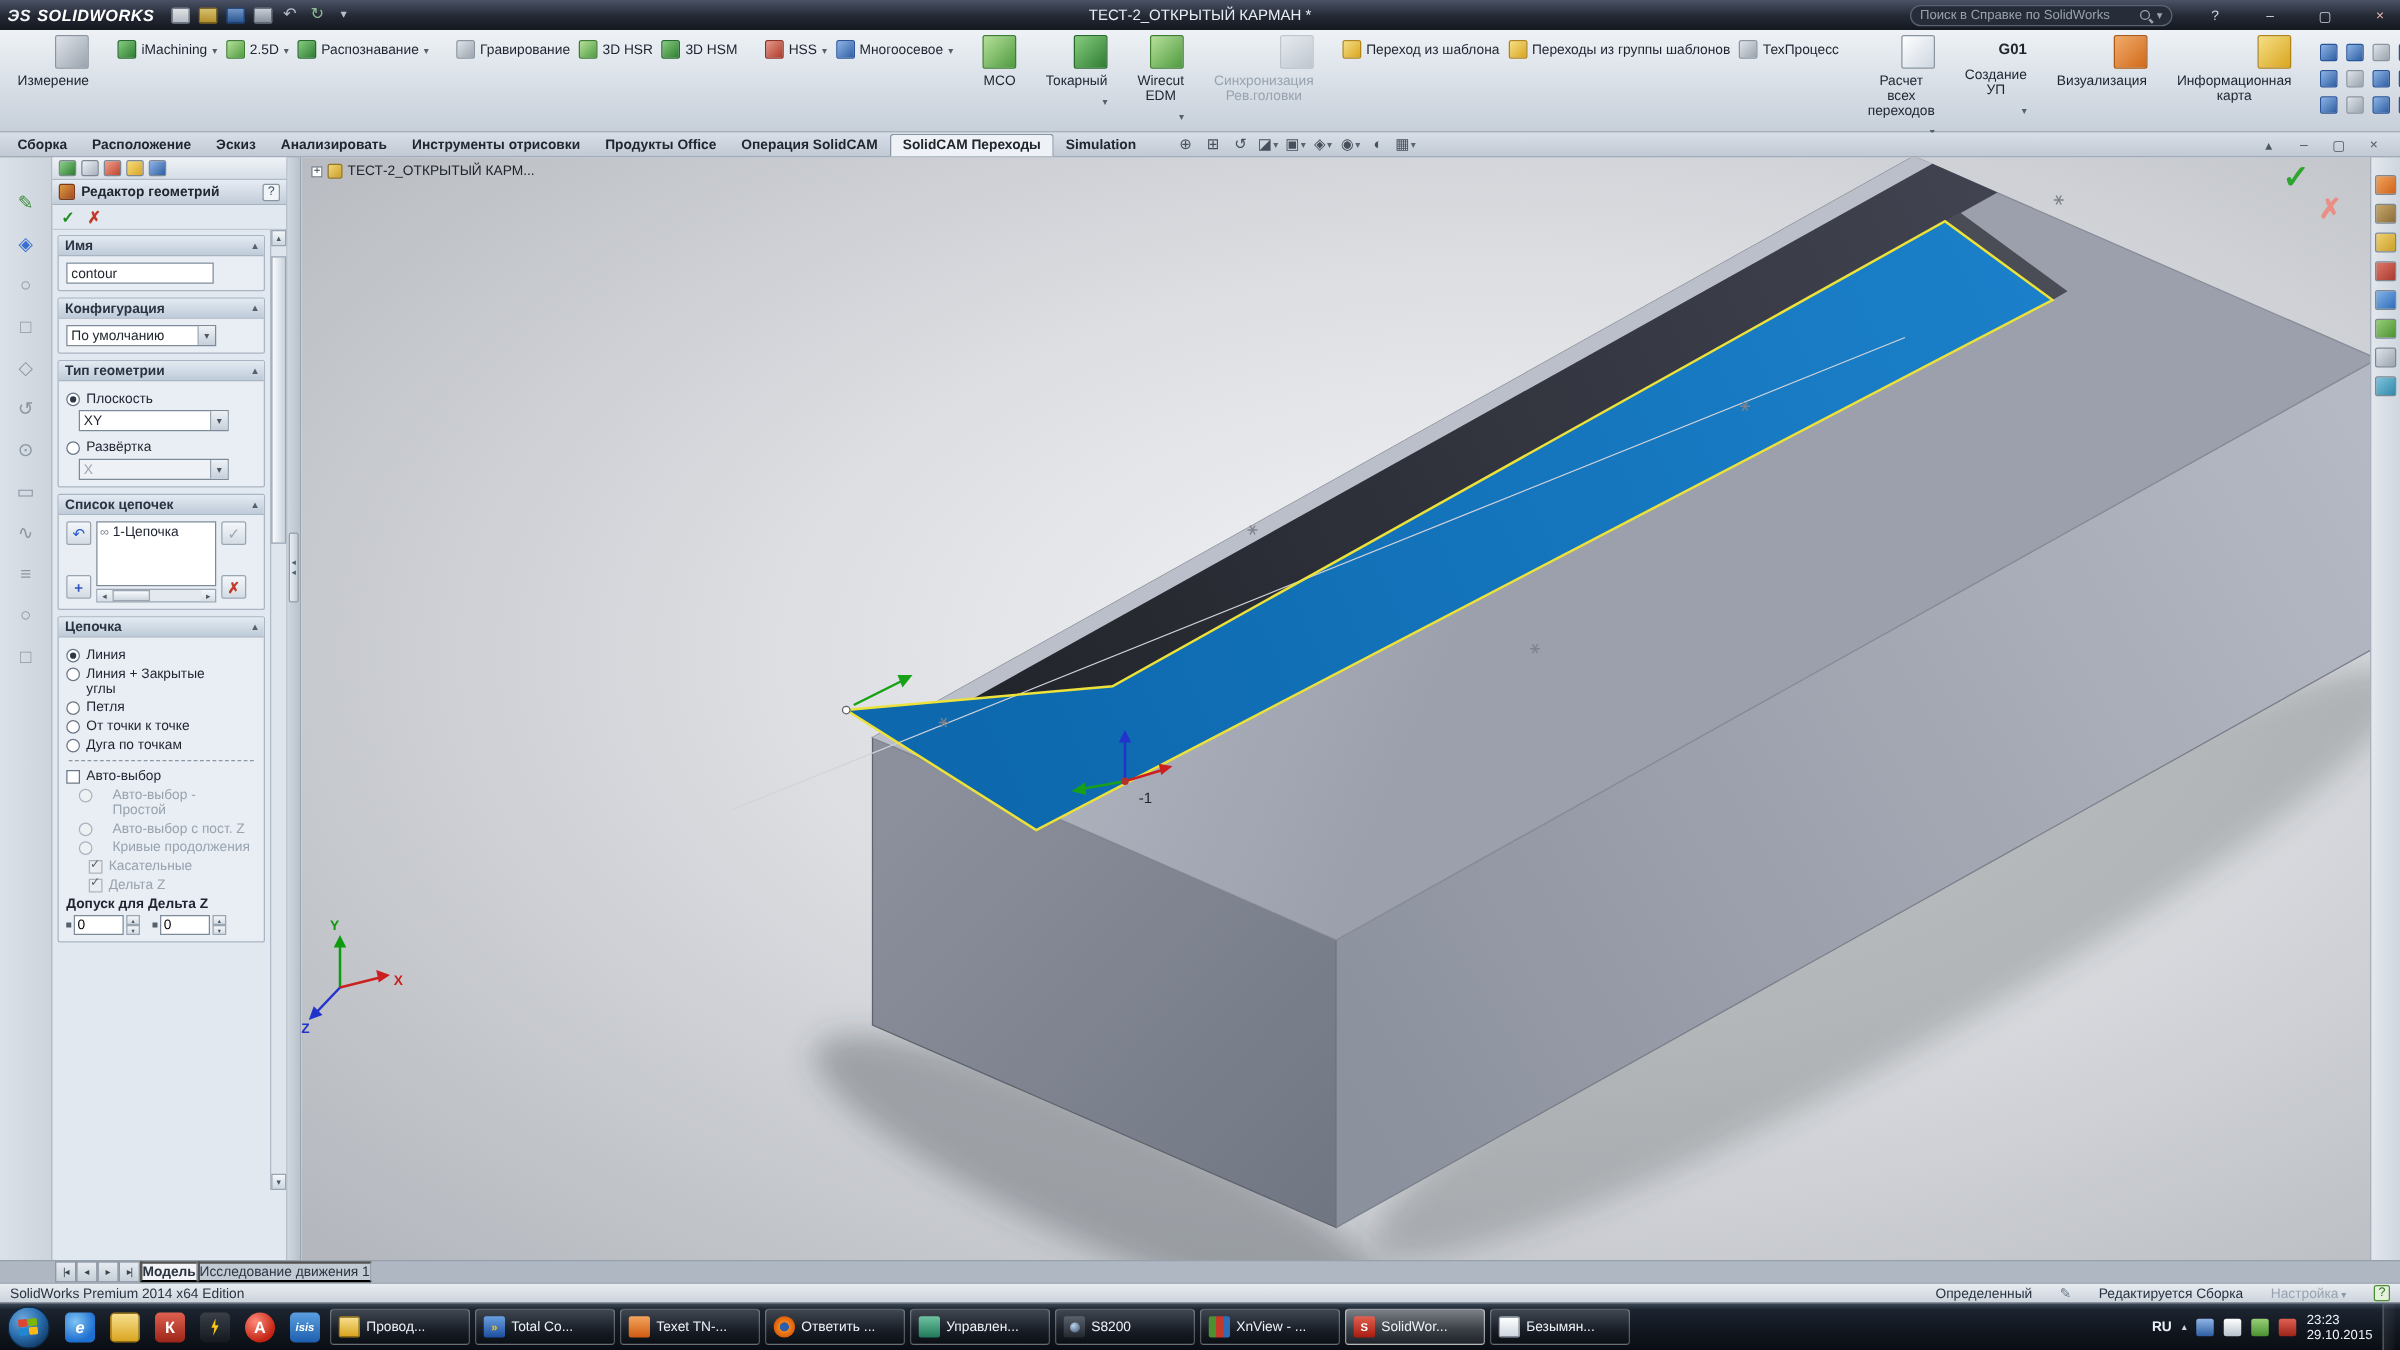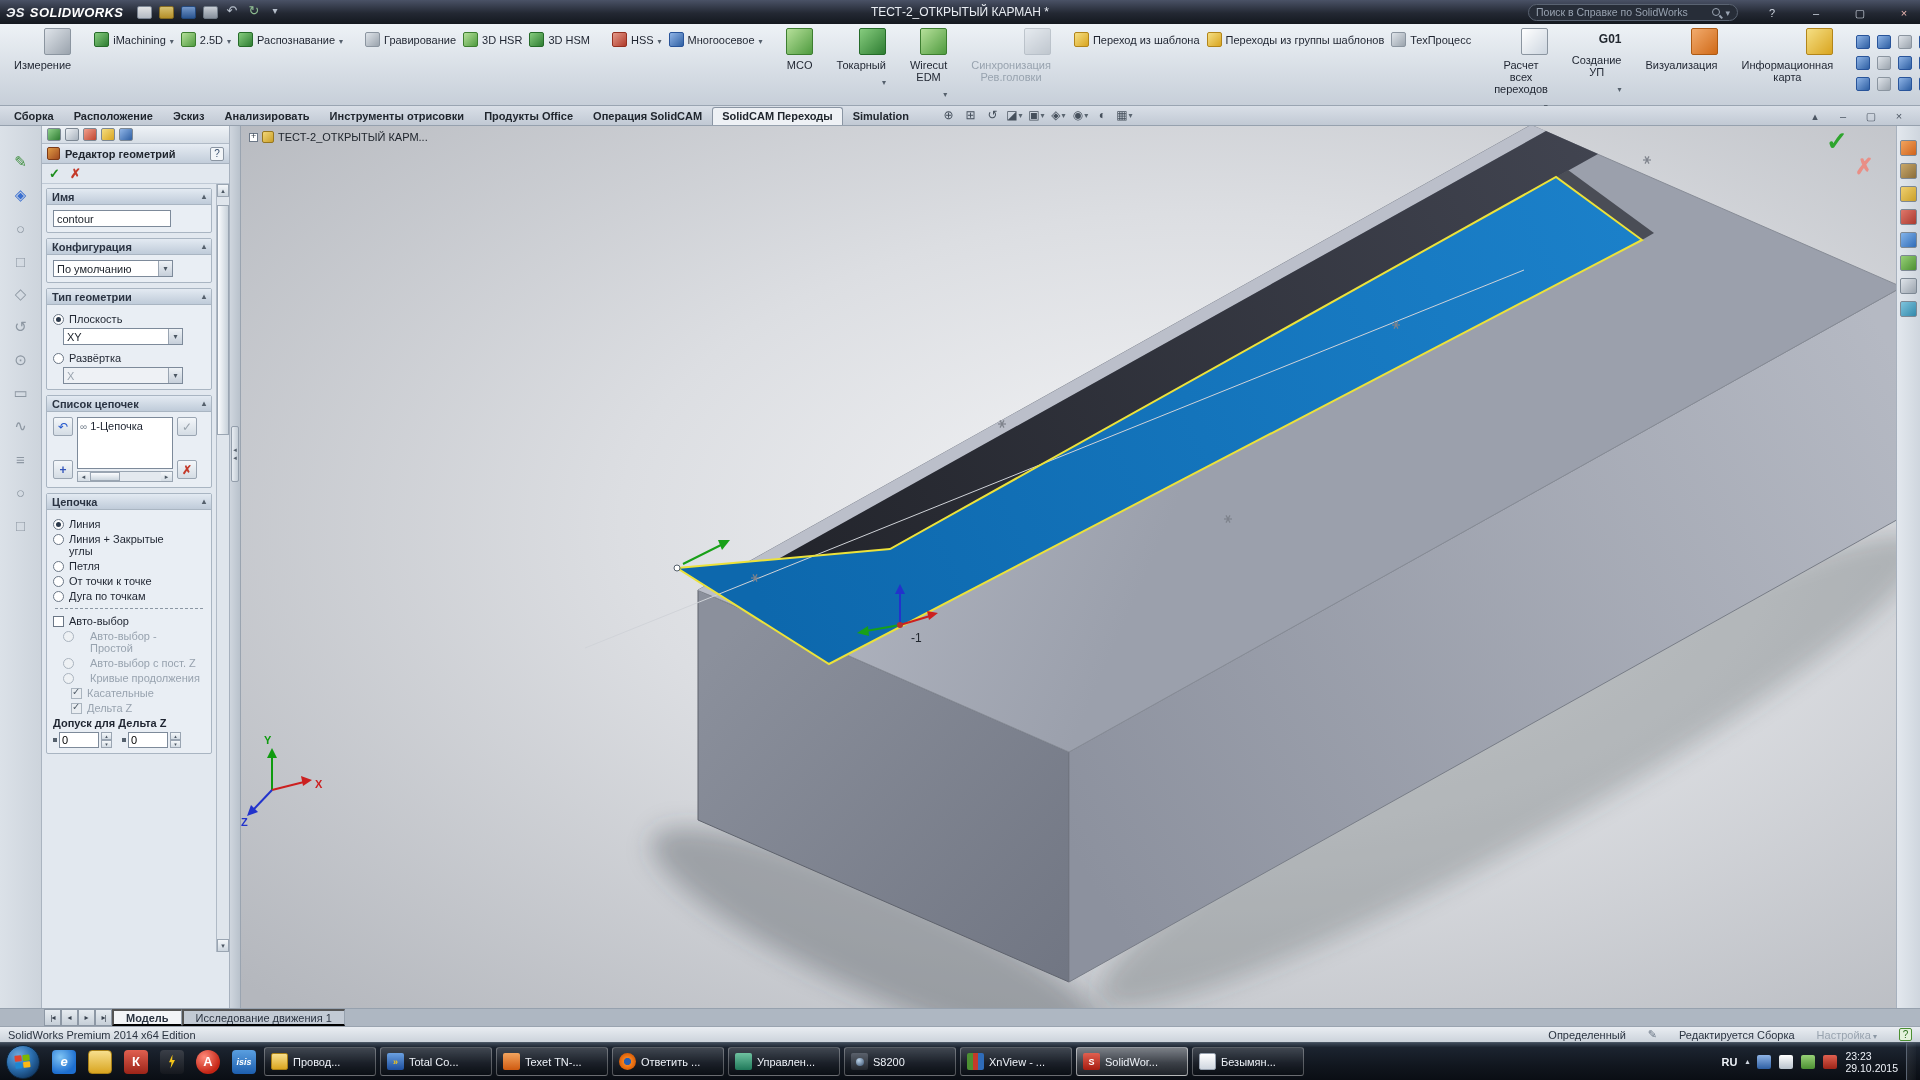--- a/index.html
+++ b/index.html
@@ -210,21 +210,21 @@
   .rs7{background:linear-gradient(135deg,#dfe4ea,#9aa3ad);}
   .rs8{background:linear-gradient(135deg,#7fc4dd,#3389ab);}
 
   
   .modeltabs{height:18px;flex:0 0 18px;background:#aeb7c2;display:flex;align-items:stretch;padding-left:44px;border-top:1px solid #96a1ae;}
   .mt-nav{width:17px;border:1px solid #8d98a5;background:linear-gradient(#e6ebf0,#c6cfd8);font-size:8px;color:#39424e;display:flex;align-items:center;justify-content:center;}
   .mtn1::before{content:"|◂";letter-spacing:-1px;}
   .mtn2::before{content:"◂";}
   .mtn3::before{content:"▸";}
   .mtn4::before{content:"▸|";letter-spacing:-1px;}
-  .mtab{padding:2px 12px;font-size:11px;color:#2a3340;background:#c2cad4;border-right:1px solid #96a1ae;display:flex;align-items:center;}
+  .mtab{padding:2px 0;font-size:11px;color:#2a3340;background:#c2cad4;border-right:1px solid #96a1ae;display:flex;align-items:center;}
   .mtab.active{background:#f2f4f7;font-weight:bold;}
 
   
   .statusbar{height:16px;flex:0 0 16px;background:linear-gradient(#e9edf2,#ccd3db);border-top:1px solid #9aa4b0;display:flex;align-items:center;padding:0 8px;gap:22px;color:#2a3340;}
   .sb-right{margin-left:auto;display:flex;align-items:center;gap:22px;}
   .pencil{color:#6b7786;font-size:11px;}
   .pencil::before{content:"✎";}
   .cfg-dd::after{content:" ▾";font-size:8px;color:#8b97a4;}
   .qbox{width:13px;height:13px;border:1px solid #4c9032;border-radius:2px;background:#e4f2dc;color:#2c6e1e;font-size:10px;display:flex;align-items:center;justify-content:center;}
 

